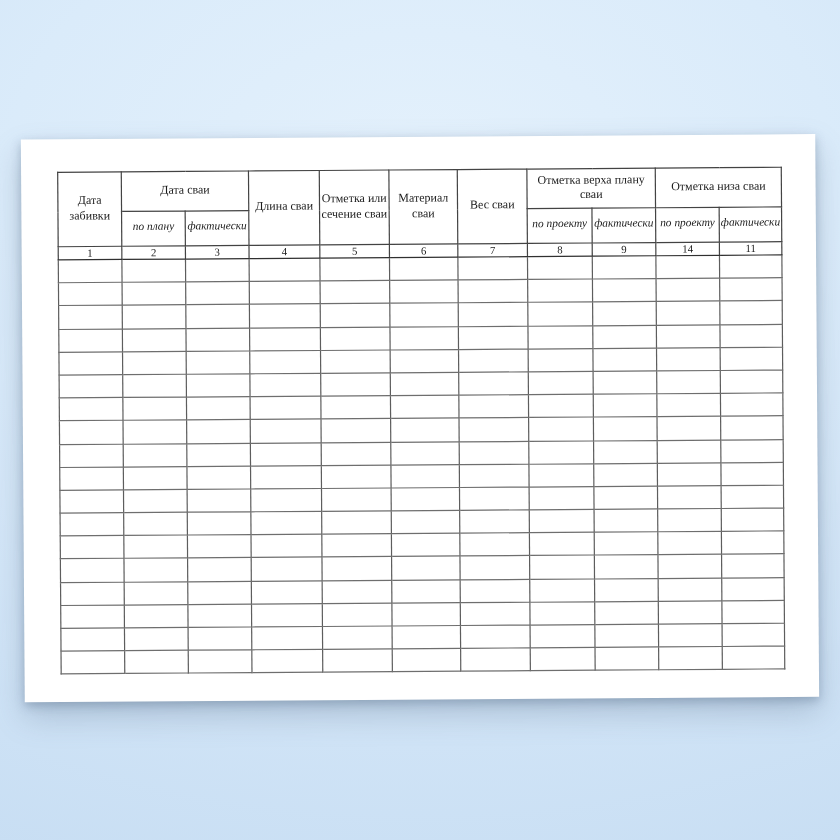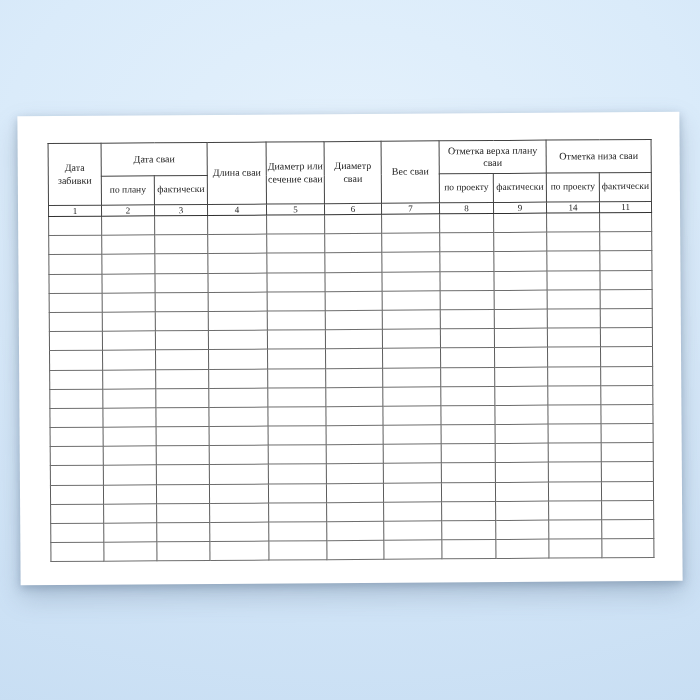--- a/index.html
+++ b/index.html
@@ -35,21 +35,21 @@
   .log thead th {
     font-weight: normal;
     font-size: 10px;
     line-height: 1.25;
     text-align: center;
     vertical-align: middle;
     white-space: pre-line;
     border: 1px solid #434343;
     background: #ffffff;
   }
-  .log thead th.sub { font-size: 9.5px; }
+  .log thead th.sub { font-size: 9.5px; font-style: italic; }
   tr.r1 { height: 33px; }
   tr.r2 { height: 29px; }
   tr.nums { height: 11px; }
   tr.nums td {
     font-size: 9px;
     line-height: 1;
     text-align: center;
     vertical-align: middle;
     border-left: 1px solid #434343;
     border-right: 1px solid #434343;
@@ -81,23 +81,23 @@
         <col style="width:53px">
       <col style="width:53px">
         <col style="width:52px">
     </colgroup>
     <thead>
       <tr class="r1">
         <th rowspan="2">Дата
 забивки</th>
         <th colspan="2">Дата сваи</th>
         <th rowspan="2">Длина сваи</th>
-        <th rowspan="2">Диаметр или
+        <th rowspan="2">Отметка или
 сечение сваи</th>
-        <th rowspan="2">Диаметр
+        <th rowspan="2">Материал
 сваи</th>
         <th rowspan="2">Вес сваи</th>
         <th colspan="2">Отметка верха плану
 сваи</th>
         <th colspan="2">Отметка низа сваи</th>
       </tr>
       <tr class="r2">
         <th class="sub">по плану</th>
         <th class="sub">фактически</th>
         <th class="sub">по проекту</th>

